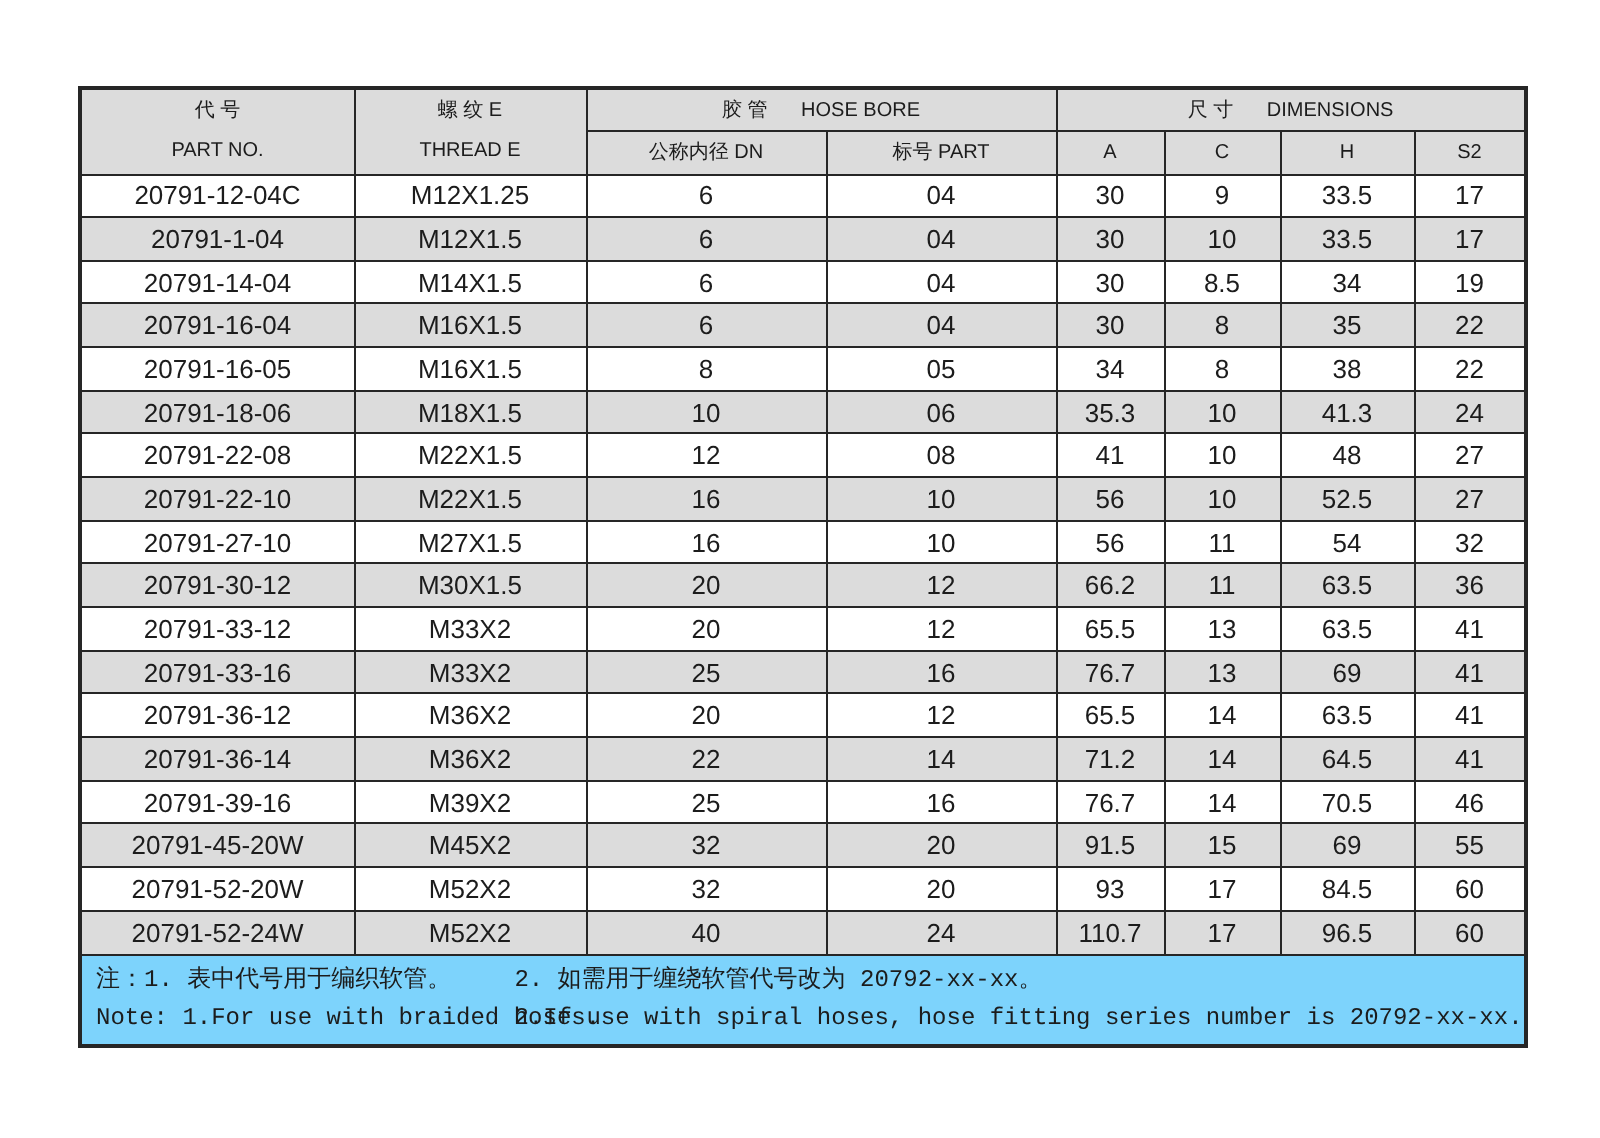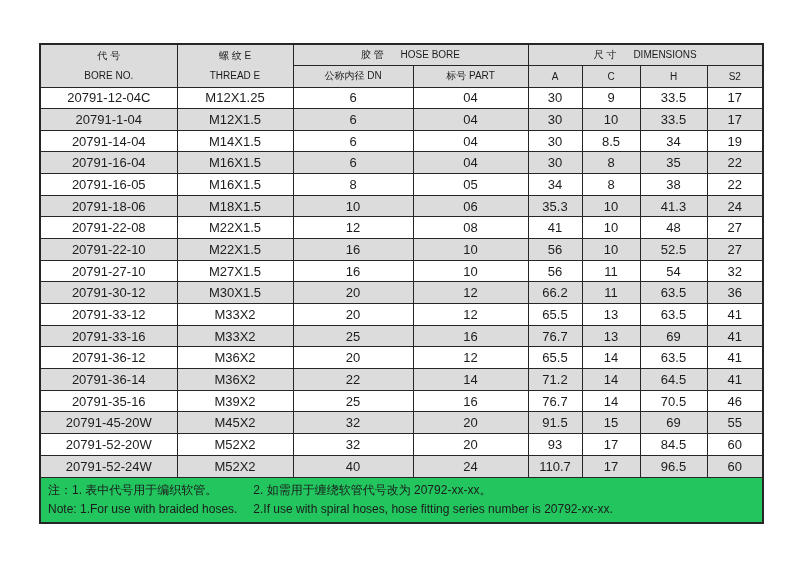--- a/index.html
+++ b/index.html
@@ -47,25 +47,26 @@
   table.spec thead tr.h1 { height: 21px; }
   table.spec thead tr.h2 { height: 22px; }
   table.spec tbody tr { height: 21px; }
   table.spec tbody tr:nth-child(even) td { background: var(--row-alt-bg, #dcdcdc); }
   table.spec tbody tr:nth-child(odd) td { background: #ffffff; }
   .hdr-two-line { line-height: 20px; }
   .zh-en-gap { display: inline-block; margin-left: 14px; }
   tr.notes-row { height: 46px; }
   tr.notes-row td {
     text-align: left;
-    background: #22c55e;
+    background: #7dd3fc;
     font-size: 12px;
     padding: 2px 0 2px 7px;
     line-height: 19px;
     white-space: nowrap;
+    font-family: Liberation Mono, monospace;
   }
   .note-first {
     display: inline-block;
     width: 202px;
     vertical-align: top;
   }
   .note-line { display: block; }
 </style>
 </head>
 <body>
@@ -80,21 +81,21 @@
       <col style="width:54px">
         <col style="width:58px">
         <col style="width:67px">
         <col style="width:56px">
     </colgroup>
     <thead>
       <tr class="h1">
         <th rowspan="2">
           <span class="hdr-two-line">
             <span class="note-line">代 号</span>
-            <span class="note-line">BORE NO.</span>
+            <span class="note-line">PART NO.</span>
           </span>
         </th>
         <th rowspan="2">
           <span class="hdr-two-line">
             <span class="note-line">螺 纹 E</span>
             <span class="note-line">THREAD E</span>
           </span>
         </th>
         <th colspan="2">
           <span>胶  管</span>
@@ -249,21 +250,21 @@
           <td>20791-36-14</td>
           <td>M36X2</td>
           <td>22</td>
           <td>14</td>
           <td>71.2</td>
           <td>14</td>
           <td>64.5</td>
           <td>41</td>
         </tr>
         <tr>
-          <td>20791-35-16</td>
+          <td>20791-39-16</td>
           <td>M39X2</td>
           <td>25</td>
           <td>16</td>
           <td>76.7</td>
           <td>14</td>
           <td>70.5</td>
           <td>46</td>
         </tr>
         <tr>
           <td>20791-45-20W</td>

